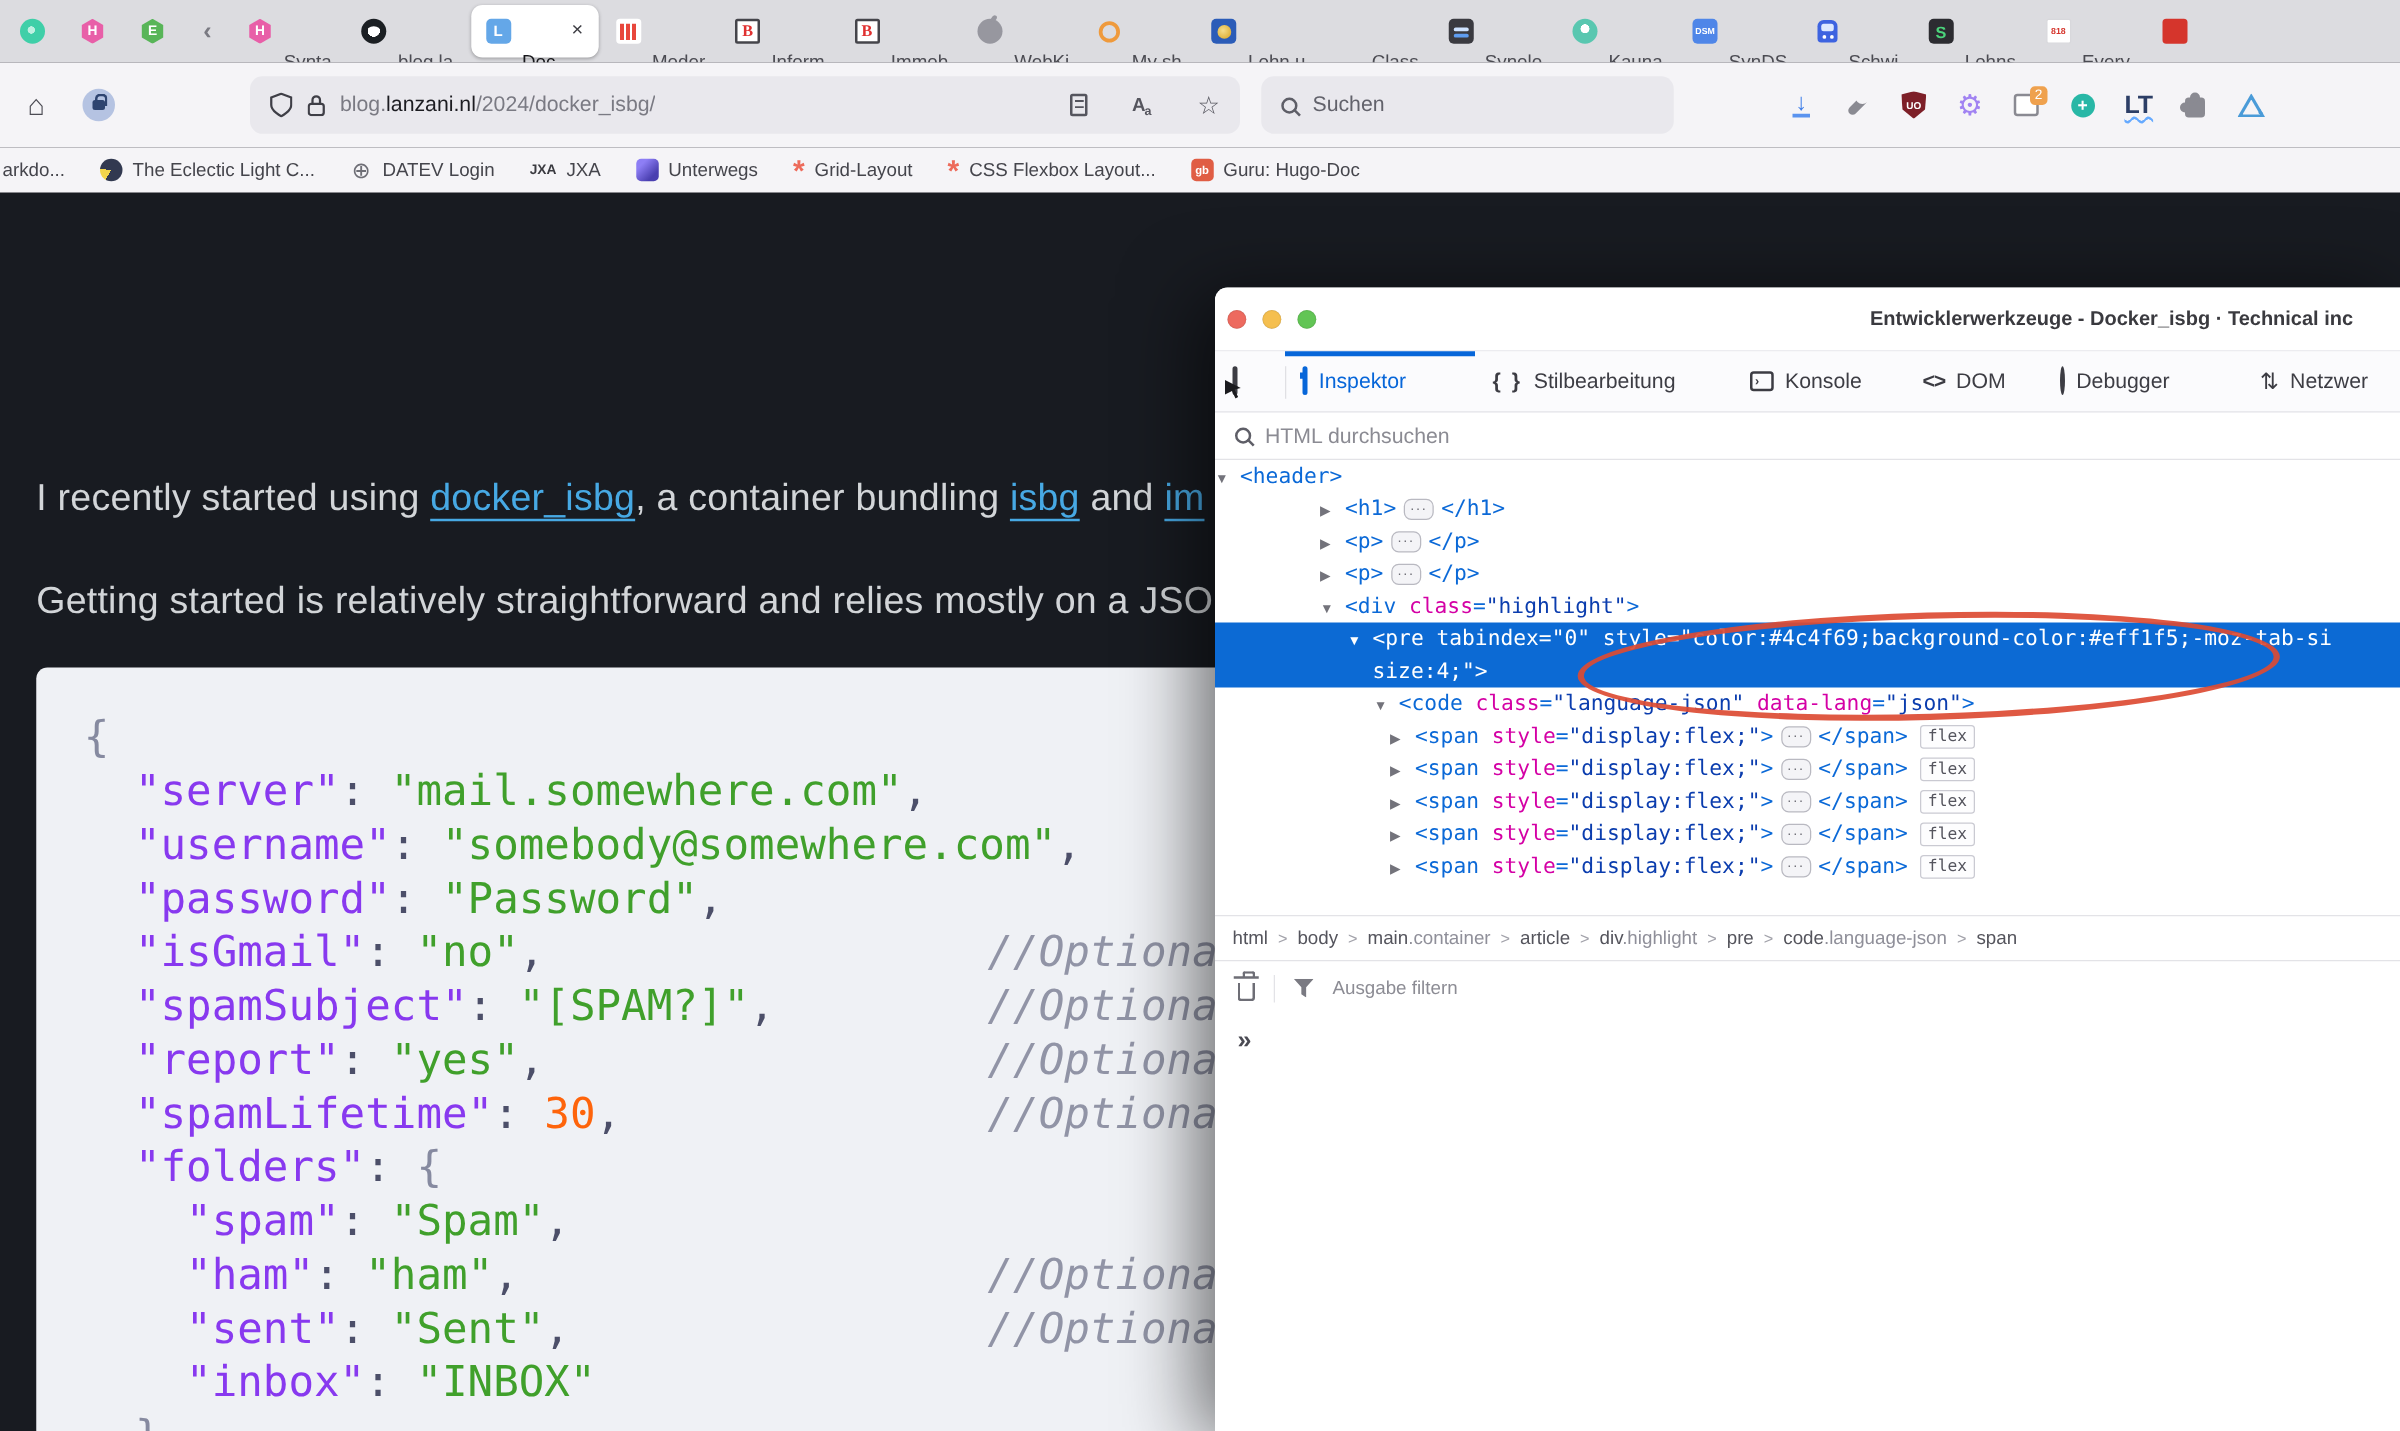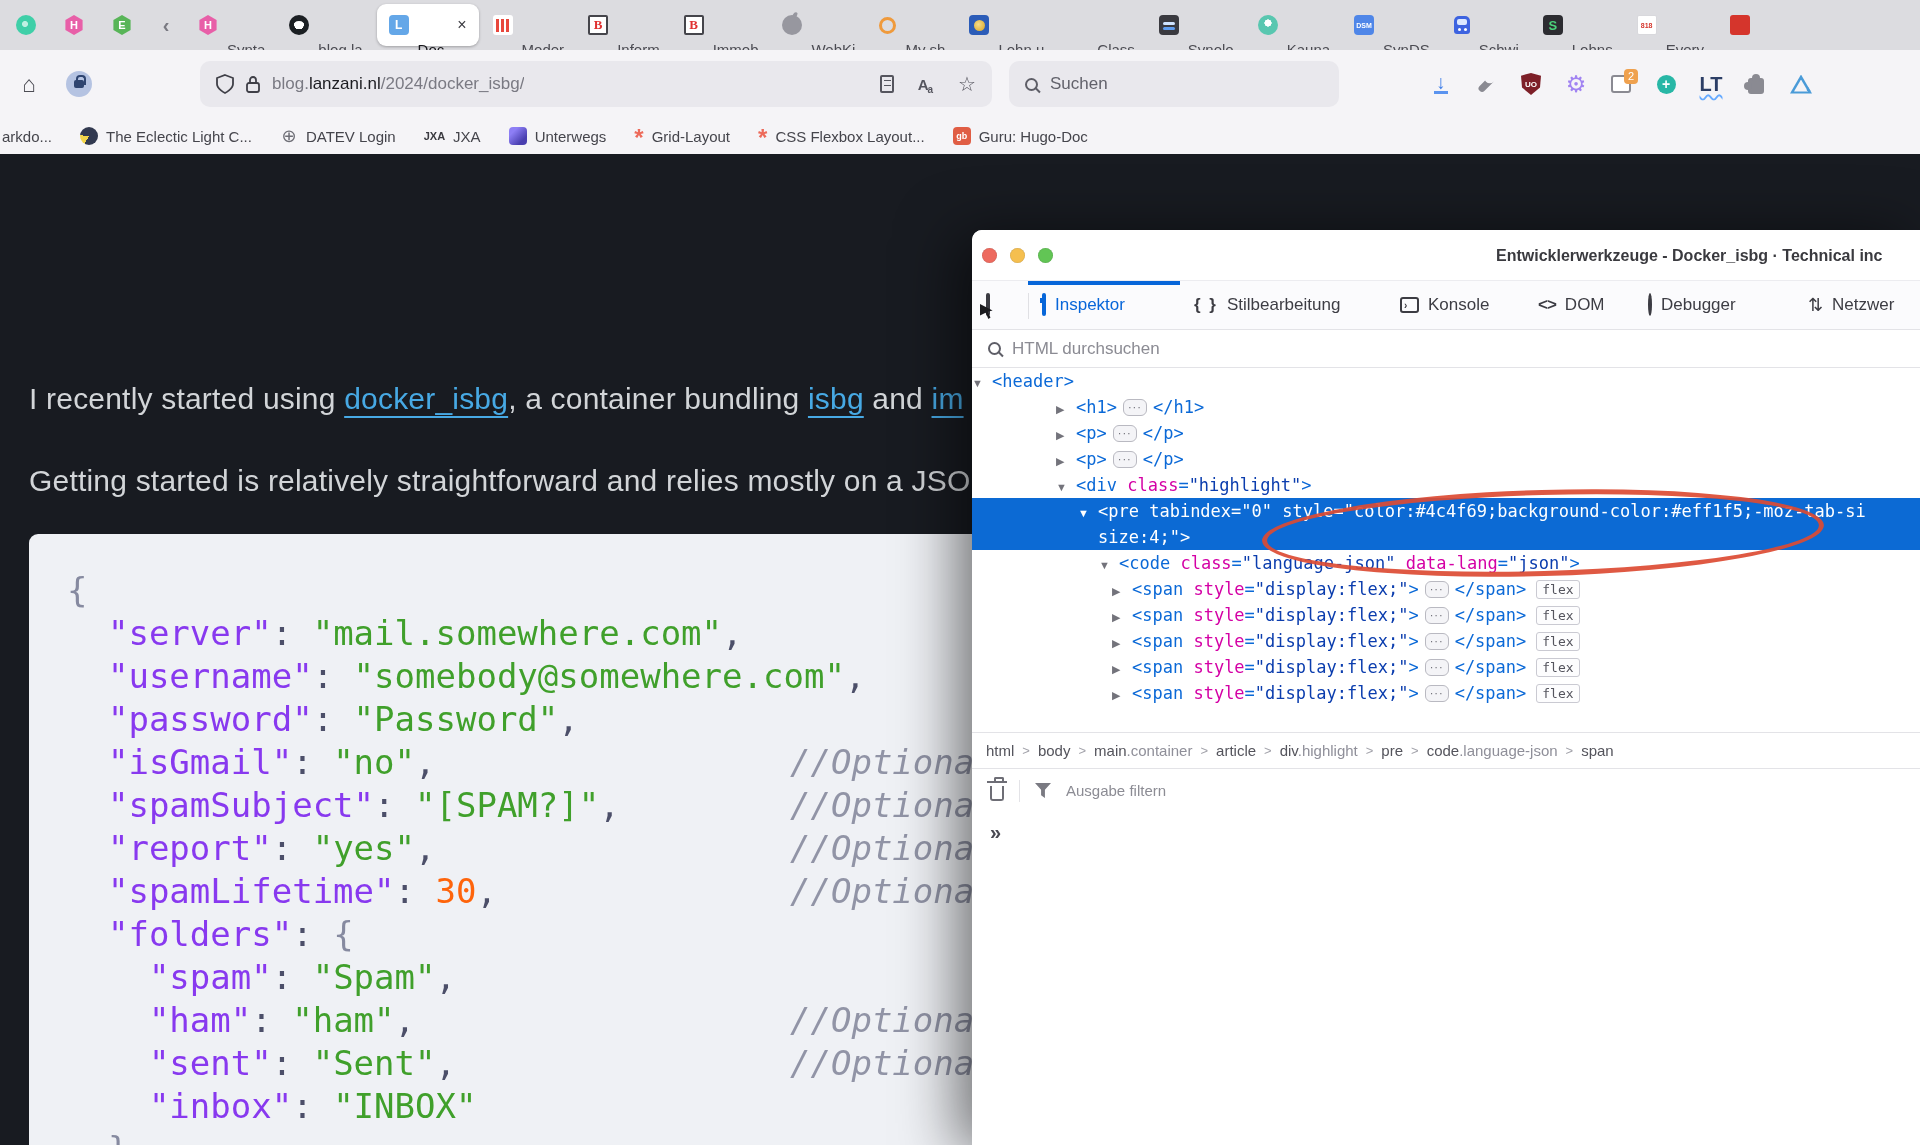--- a/index.html
+++ b/index.html
@@ -41,21 +41,21 @@
 .f-sqred { background:#d5352c; border-radius:3px; }
 
 .toolbar { position:absolute; top:50px; left:0; right:0; height:68px; background:#f5f4f7; z-index:10; }
 .home-ic { position:absolute; left:22px; top:22px; font-size:23px; color:#4c4c54; line-height:24px; }
 .onep-ic { position:absolute; left:66px; top:21px; width:26px; height:26px; border-radius:50%; background:#b5c3e2; }
 .onep-ic::after { content:""; position:absolute; left:8px; top:9px; width:10px; height:8px; background:#2e4470; border-radius:2px; }
 .onep-ic::before { content:""; position:absolute; left:10px; top:4px; width:6px; height:8px; border:2px solid #2e4470; border-bottom:none; border-radius:4px 4px 0 0; }
 .urlpill { position:absolute; left:200px; top:11px; width:792px; height:46px; background:#e9e8ed; border-radius:10px; display:flex; align-items:center; gap:12px; padding:0 16px; }
 .urltext { font-size:17px; color:#7a7a83; white-space:nowrap; overflow:hidden; }
 .urltext .host { color:#1c1c21; }
-.pill-right { margin-left:auto; display:flex; gap:24px; align-items:center; }
+.pill-right { margin-left:auto; display:flex; gap:36px; align-items:center; }
 .reader-ic { width:14px; height:18px; border:2px solid #55555e; border-radius:2px; background:linear-gradient(#55555e 1.5px, transparent 1.5px) 2px 3px / 7px 4px no-repeat, linear-gradient(#55555e 1.5px, transparent 1.5px) 2px 8px / 7px 4px no-repeat; }
 .trans-ic { font-size:15px; font-weight:bold; color:#55555e; position:relative; }
 .trans-ic .t2 { font-size:10px; position:relative; top:3px; left:-1px; }
 .star-ic { font-size:20px; color:#55555e; }
 .searchpill { position:absolute; left:1009px; top:11px; width:330px; height:46px; background:#e9e8ed; border-radius:10px; display:flex; align-items:center; gap:12px; padding:0 16px; color:#62626b; font-size:17px; }
 .lens { width:13px; height:13px; border:2px solid #5e5e67; border-radius:50%; position:relative; flex:none; }
 .lens::after { content:""; position:absolute; width:7px; height:2px; background:#5e5e67; transform:rotate(45deg); right:-5px; bottom:-2px; }
 .right-icons { position:absolute; left:1431px; top:0; height:68px; display:flex; align-items:center; gap:25px; }
 .tool-btn { width:20px; height:24px; display:flex; align-items:center; justify-content:center; position:relative; flex:none; }
 .dl-ic { color:#3f7ee8; font-size:19px; font-weight:bold; border-bottom:3px solid #5a93ef; line-height:17px; padding:0 2px; }

